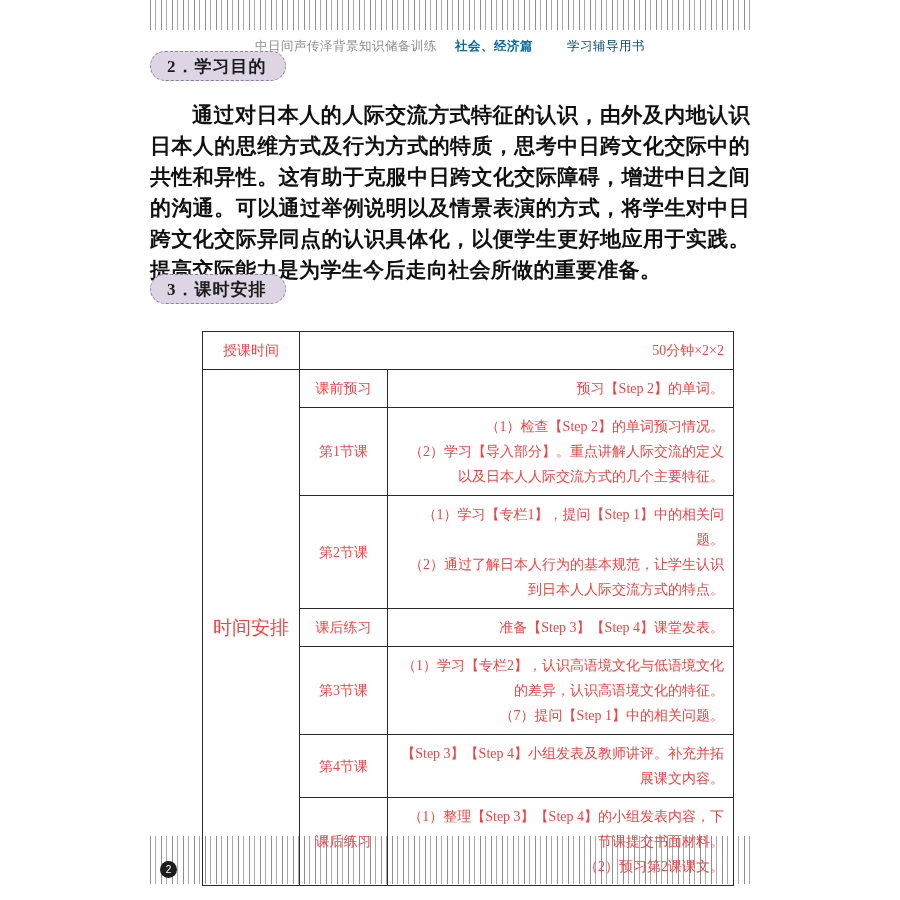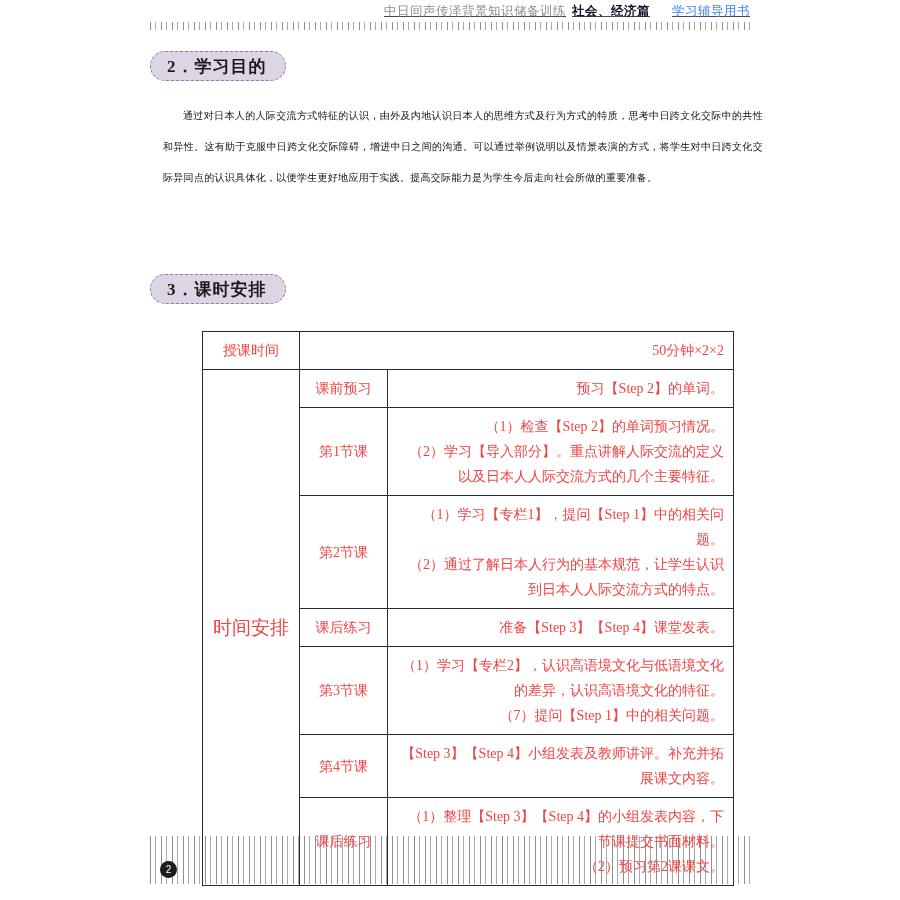--- a/index.html
+++ b/index.html
@@ -36,37 +36,36 @@
       #ffffff 6px, #ffffff 11px
     );
     opacity: .85;
   }
   .stripes-top { top: 0; height: 30px; }
   .stripes-bottom { bottom: 16px; height: 48px; left: 150px; width: 600px; }
 
   
   .runhead {
     position: absolute;
-    top: 0;
+    top: 35px;
     left: 150px;
     width: 600px;
     height: 22px;
     background: #ffffff;
     display: flex;
     align-items: center;
-    justify-content: flex-end;
+    justify-content: center;
     white-space: nowrap;
     font-size: 12.5px;
     letter-spacing: .5px;
     color: #4a4a4a;
-    text-decoration: underline;
   }
   .runhead .faint { color: #8d8d8d; }
-  .runhead .bold { font-weight: bold; color: #0f172a; margin: 0 6px; }
-  .runhead .tail { color: #3b82f6; margin-left: 16px; }
+  .runhead .bold { font-weight: bold; color: #0369a1; margin: 0 18px; }
+  .runhead .tail { color: #0c4a6e; margin-left: 16px; }
 
   
   .section-head {
     position: absolute;
     left: 150px;
     height: 30px;
     padding: 0 18px 0 16px;
     display: flex;
     align-items: center;
     background: #ddd4e4;
@@ -78,29 +77,30 @@
     letter-spacing: 1px;
     box-sizing: border-box;
     text-align: center;
   }
   #sec-purpose { top: 51px; }
   #sec-schedule { top: 274px; }
 
   
   .body-para {
     position: absolute;
-    left: 163px;
+    left: 150px;
     top: 100px;
     width: 600px;
-    font-size: 10px;
+    font-size: 21px;
     line-height: 31px;
     text-indent: 2em;
     text-align: justify;
     color: #111;
     letter-spacing: .3px;
+    font-weight: bold;
   }
 
   
   .sched-table {
     position: absolute;
     left: 202px;
     top: 331px;
     width: 531px;
     border-collapse: collapse;
     table-layout: fixed;

